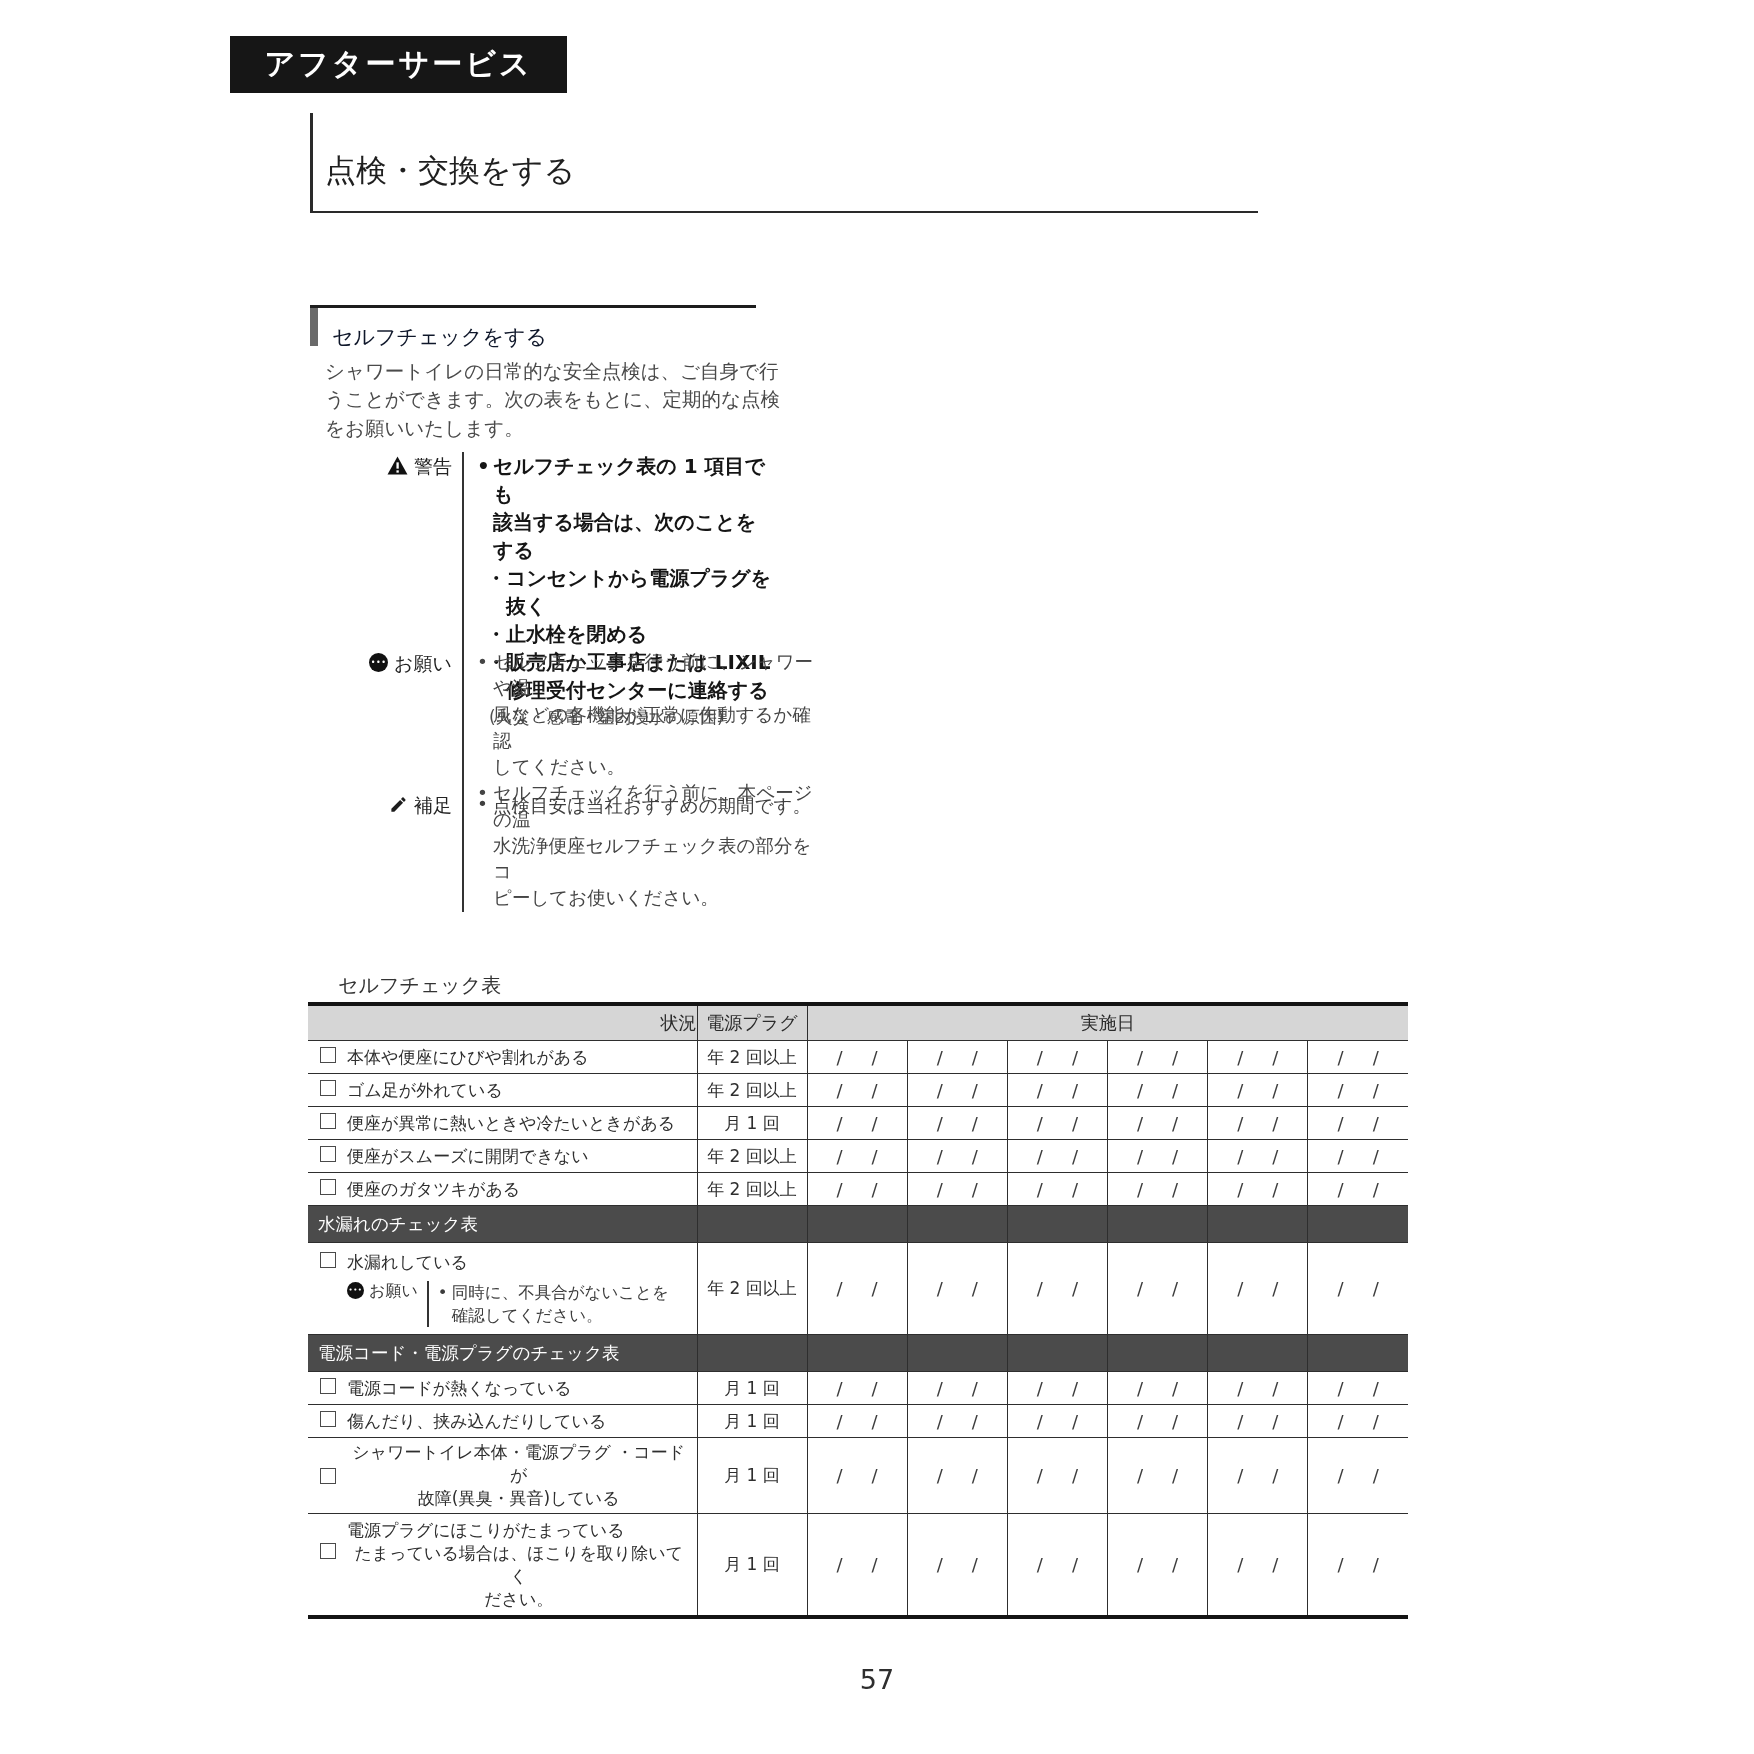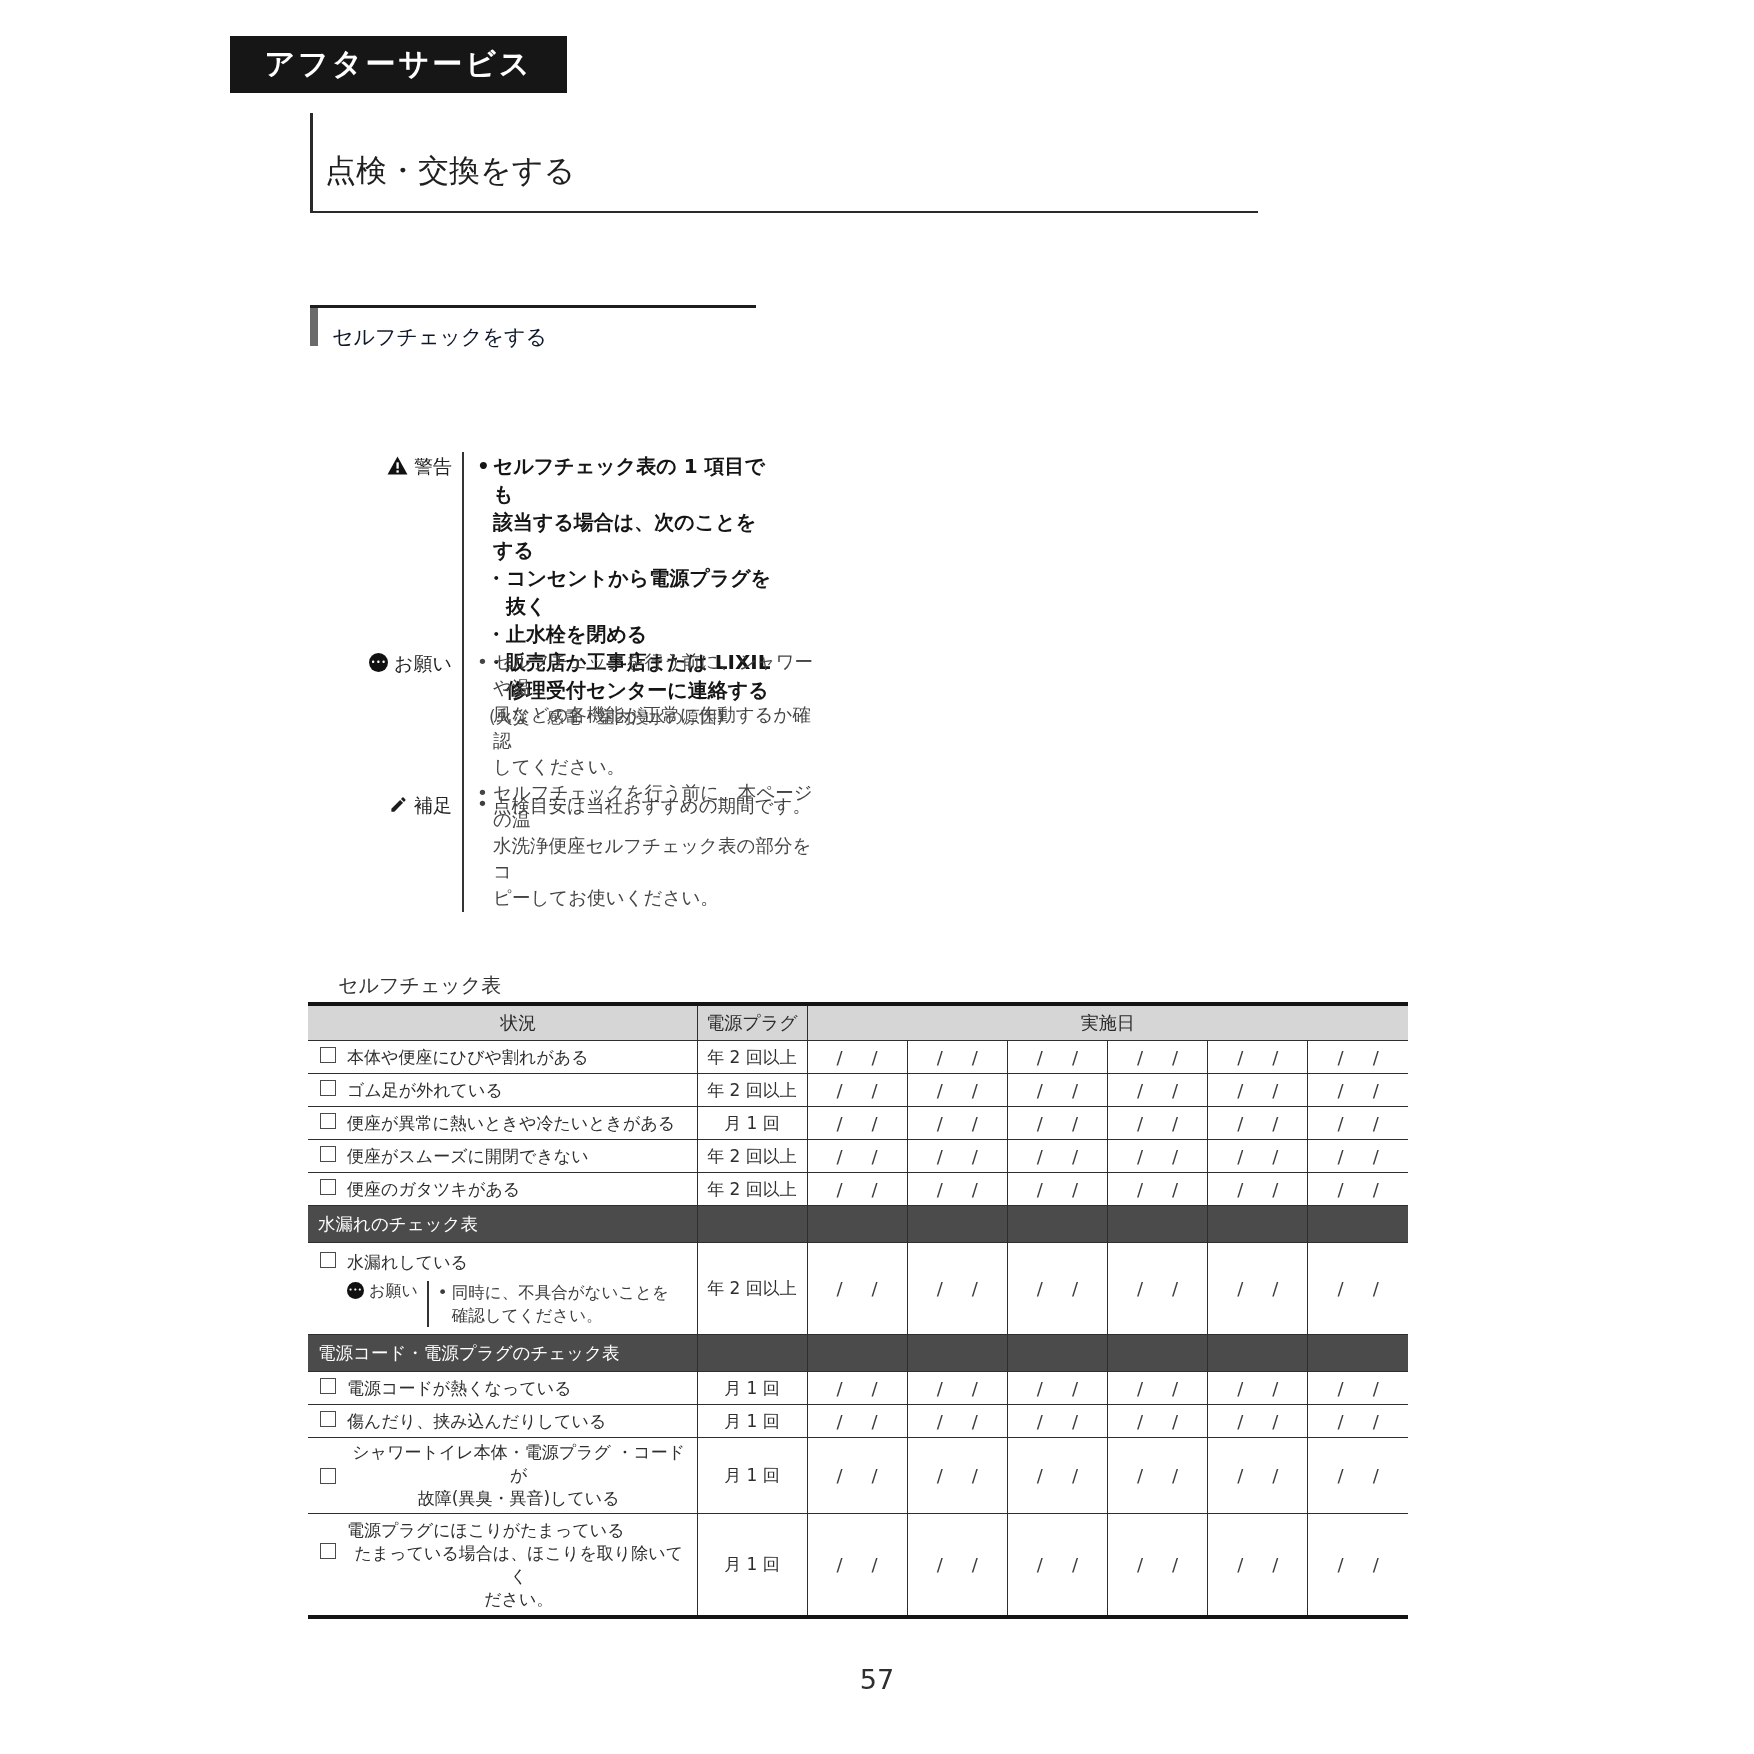--- a/index.html
+++ b/index.html
@@ -69,21 +69,21 @@
   .tbl-caption { position:absolute; left:338px; top:972px; font-size:20px; color:#333; }
   .tbl-wrap { position:absolute; left:308px; top:1002px; width:1100px; }
   table {
     border-collapse:collapse; table-layout:fixed; width:1100px;
     border-top:4px solid #141414; border-bottom:4px solid #141414;
   }
   td,th { border:1px solid #2e2e2e; padding:0; }
   tr > :first-child { border-left:none; }
   tr > :last-child  { border-right:none; }
   thead th { background:#d6d6d6; height:34px; font-weight:400; font-size:18px; color:#2b2b2b; }
-  th.h-status { text-align:center; padding-left:32px; }
+  th.h-status { text-align:right; padding-left:32px; }
   .sec-row td { background:#4b4b4b; height:30px; }
   .sec-row td.c-status { color:#fff; font-size:17.5px; padding-left:10px; text-align:left; }
   .item-row { height:33px; }
   .item-row.lg  { height:64px; }
   .item-row.xl  { height:88px; }
   .item-row.xxl { height:104px; }
   td.c-status { padding:3px 6px 3px 12px; font-size:17px; color:#2e2e2e; vertical-align:middle; }
   .item-row.xl td.c-status { vertical-align:top; padding-top:8px; }
   .chk-line { display:flex; align-items:flex-start; gap:11px; }
   .item-row.lg .chk-line { align-items:center; }
@@ -112,20 +112,23 @@
   <div class="badge">アフターサービス</div>
 
   <div class="title-vline"></div>
   <h1 class="page-title" style="margin:0;font-weight:400;">点検・交換をする</h1>
   <div class="title-hline"></div>
 
   <div class="sec-topline"></div>
   <div class="sec-bar"></div>
   <h2 class="sec-heading" style="margin:0;font-weight:400;">セルフチェックをする</h2>
 
+  <p class="intro pre" style="margin:0;">シャワートイレの日常的な安全点検は、ご自身で行
+うことができます。次の表をもとに、定期的な点検
+をお願いいたします。</p>
 
   <div class="callout" id="warning">
     <div class="c-label">
       <svg class="warn-tri" viewBox="0 0 20 18">
         <path d="M10 0.5 L19.5 17.5 H0.5 Z" fill="#111"></path>
         <rect x="9" y="6" width="2.2" height="6" fill="#fff"></rect>
         <rect x="9" y="13.6" width="2.2" height="2.2" fill="#fff"></rect>
       </svg>
       <span>警告</span>
     </div>

